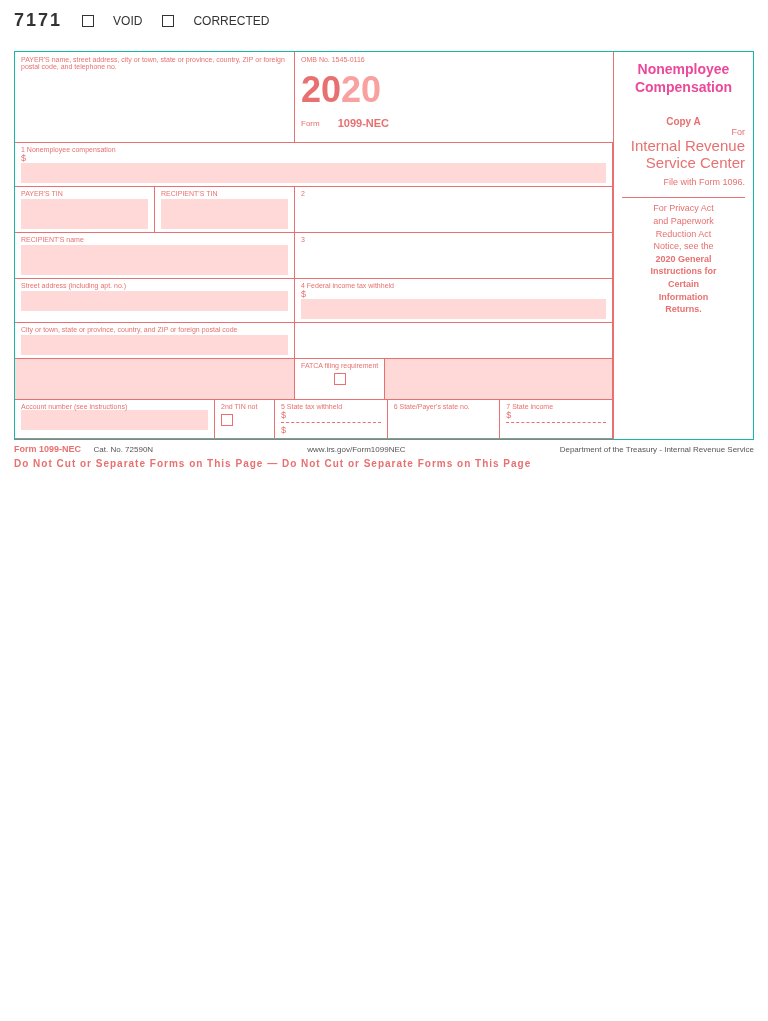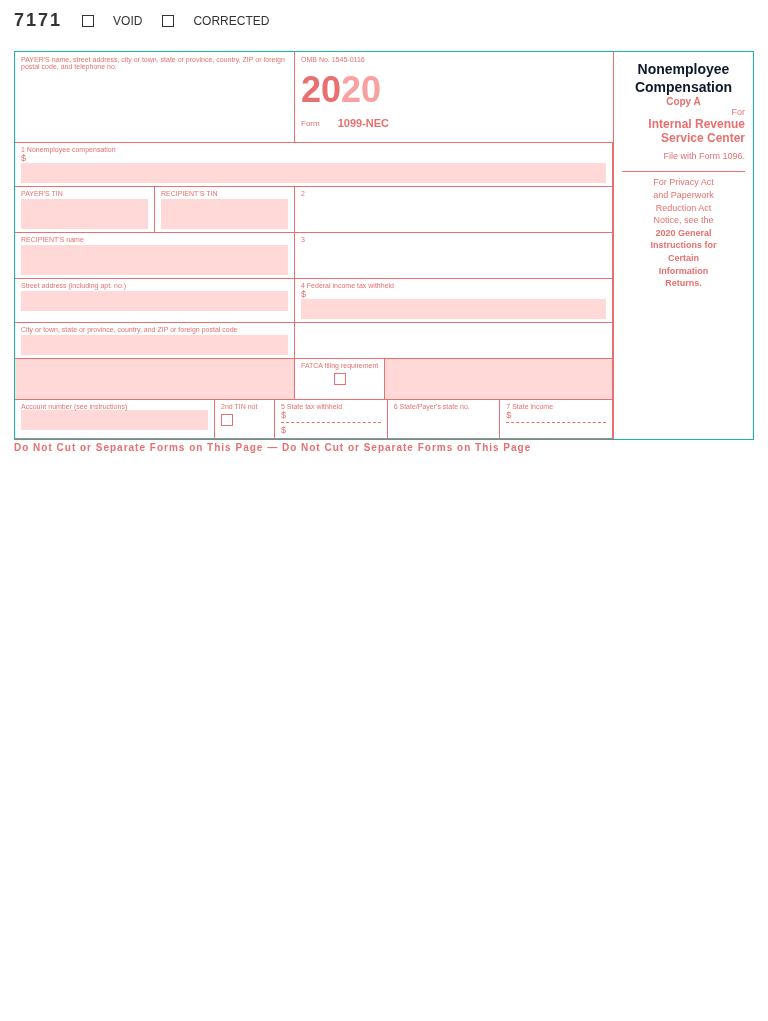--- a/index.html
+++ b/index.html
@@ -372,44 +372,44 @@
       font-weight: bold;
       color: #e87070;
       margin-top: 2px;
       letter-spacing: 1px;
     }
 
     
     .sidebar-title {
       font-size: 14px;
       font-weight: bold;
-      color: #0f172a;
+      color: #ec4899;
       text-align: center;
       line-height: 1.3;
-      margin-bottom: 0;
+      margin-bottom: 20px;
     }
     .sidebar-copy {
       font-size: 10px;
       font-weight: bold;
       color: #e87070;
       text-align: center;
       width: 100%;
     }
     .sidebar-for {
       font-size: 9px;
       color: #e87070;
       text-align: right;
       width: 100%;
     }
     .sidebar-irs {
-      font-size: 12px;
+      font-size: 15px;
       color: #e87070;
       text-align: right;
       width: 100%;
-      font-weight: bold;
+      font-weight: normal;
     }
     .sidebar-file {
       font-size: 9px;
       color: #e87070;
       text-align: right;
       width: 100%;
       margin-bottom: 6px;
     }
     .sidebar-privacy {
       font-size: 9px;
@@ -583,16 +583,24 @@
           <span class="bold">Instructions for</span><br>
           <span class="bold">Certain</span><br>
           <span class="bold">Information</span><br>
           <span class="bold">Returns.</span>
         </div>
 
       </div>
 
     </div>
 
+    <div class="footer-row">
+      <div class="footer-left">
+        <span style="font-weight:bold;">Form 1099-NEC</span>
+        <span style="margin-left:10px; font-weight:normal; font-size:8px; color:#555;">Cat. No. 72590N</span>
+      </div>
+      <div class="footer-center">www.irs.gov/Form1099NEC</div>
+      <div class="footer-right">Department of the Treasury - Internal Revenue Service</div>
+    </div>
     <div class="do-not-cut">Do Not Cut or Separate Forms on This Page — Do Not Cut or Separate Forms on This Page</div>
 
   </div>
 </div>
 
 </body></html>

